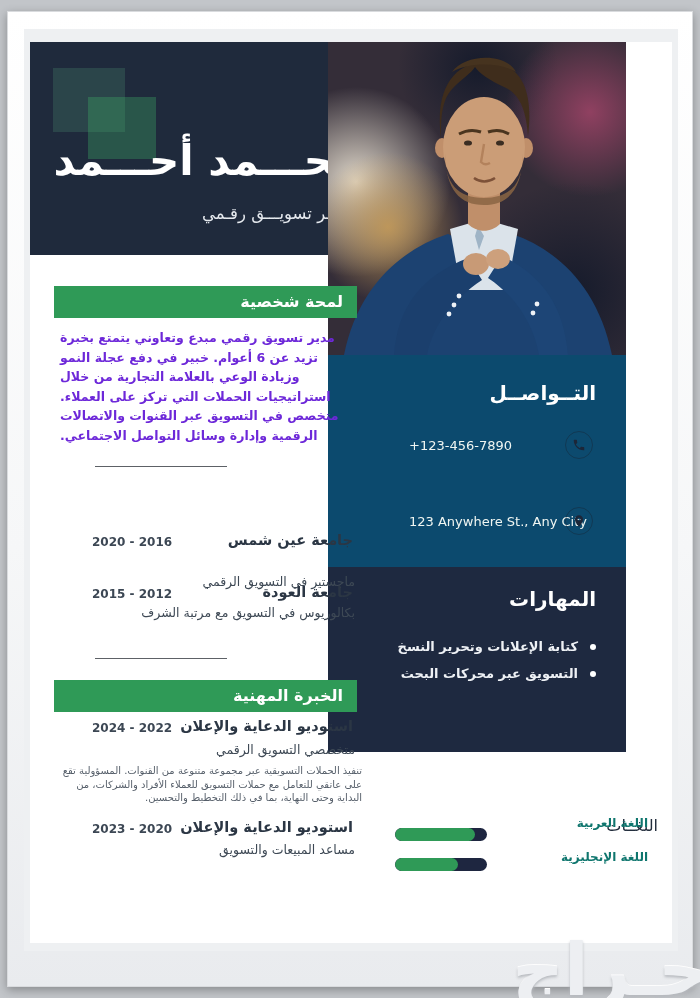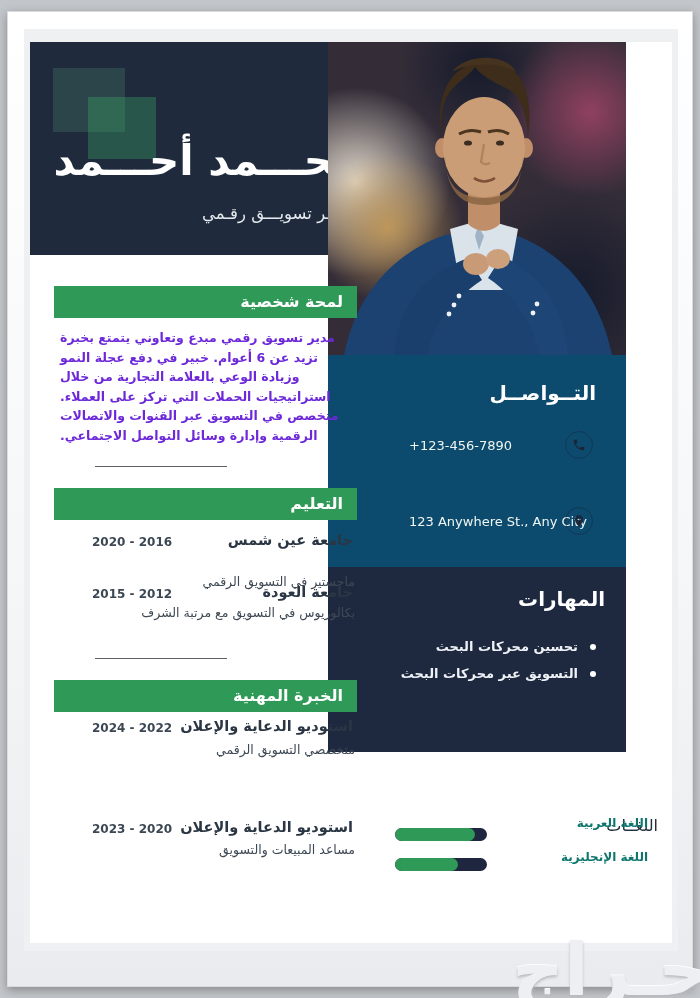--- a/index.html
+++ b/index.html
@@ -27,21 +27,21 @@
   .contact{position:absolute;left:298px;top:313px;width:298px;height:266px;background:#0c4a6e;direction:ltr;}
   .contact .ttl{position:absolute;right:30px;top:26px;font-size:20px;font-weight:bold;color:#ffffff;direction:rtl;}
   .c-row{position:absolute;left:45px;right:33px;height:28px;}
   .c-row .txt{position:absolute;left:0;top:50%;transform:translateY(-50%);font-size:13px;color:#f0f6f2;white-space:nowrap;margin-left:36px;}
   .c-icon{position:absolute;right:0;top:0;width:28px;height:28px;border-radius:50%;
           border:1.5px solid rgba(22,36,52,.45);box-sizing:border-box;
           display:flex;align-items:center;justify-content:center;}
   .c-icon svg{width:14px;height:14px;fill:#1c2638;}
 
   .skills{position:absolute;left:298px;top:525px;width:298px;height:185px;background:#1e2940;}
-  .skills .ttl{position:absolute;right:21px;top:20px;font-size:20px;font-weight:bold;color:#ffffff;}
+  .skills .ttl{position:absolute;right:30px;top:20px;font-size:20px;font-weight:bold;color:#ffffff;}
   .sk-list{position:absolute;right:30px;top:66px;left:20px;}
   .sk-item{display:flex;flex-direction:row;justify-content:flex-start;align-items:center;height:27px;color:#eef1f5;
            font-size:13px;font-weight:bold;}
   .sk-dot{width:6px;height:6px;border-radius:50%;background:#ffffff;margin-left:12px;flex:0 0 auto;}
 
   
   .lang-ttl{position:absolute;right:14px;top:734px;font-size:16px;font-weight:normal;color:#232e3d;letter-spacing:.5px;margin-top:40px;}
   .lang-label{position:absolute;right:24px;font-size:12px;font-weight:bold;color:#0f766e;white-space:nowrap;}
   .lang-bar{position:absolute;left:365px;width:92px;height:13px;background:#1e2640;border-radius:7px;direction:ltr;overflow:hidden;}
   .lang-fill{height:100%;background:#2f9a57;border-radius:7px;}
@@ -160,21 +160,21 @@
             </svg>
         </span>
       </div>
     </div>
 
     <div class="skills">
       <div class="ttl">المهارات</div>
       <div class="sk-list">
         <div class="sk-item">
             <span class="sk-dot"></span>
-            <span>تحسين محركات البحث</span>
+            <span>كتابة الإعلانات وتحرير النسخ</span>
           </div>
         <div class="sk-item">
             <span class="sk-dot"></span>
             <span>التسويق عبر محركات البحث</span>
           </div>
       </div>
     </div>
 
     <div class="lang-ttl">اللغــات</div>
     <div class="lang-label" style="top:774px;">اللغة العربية</div>
@@ -183,39 +183,39 @@
     </div>
     <div class="lang-label" style="top:808px;">اللغة الإنجليزية</div>
     <div class="lang-bar" style="top:816px;">
       <div class="lang-fill" style="width: 68%;"></div>
     </div>
 
     <div class="secbar bar-summary">لمحة شخصية</div>
     <div class="summary-text">مدير تسويق رقمي مبدع وتعاوني يتمتع بخبرة تزيد عن 6 أعوام. خبير في دفع عجلة النمو وزيادة الوعي بالعلامة التجارية من خلال استراتيجيات الحملات التي تركز على العملاء. متخصص في التسويق عبر القنوات والاتصالات الرقمية وإدارة وسائل التواصل الاجتماعي.</div>
     <div class="divider div1"></div>
 
-    <div class="secbar bar-edu">التعليم</div>
     <div class="entry-row edu1-row">
       <span class="e-title">جامعة عين شمس</span>
       <span class="e-date">2016 - 2020</span>
     </div>
     <div class="e-sub edu1-sub">ماجستير في التسويق الرقمي</div>
     <div class="entry-row edu2-row">
       <span class="e-title">جامعة العودة</span>
       <span class="e-date">2012 - 2015</span>
     </div>
     <div class="e-sub edu2-sub">بكالوريوس في التسويق مع مرتبة الشرف</div>
     <div class="divider div2"></div>
 
     <div class="secbar bar-exp">الخبرة المهنية</div>
     <div class="entry-row exp1-row">
       <span class="e-title">استوديو الدعاية والإعلان</span>
       <span class="e-date">2022 - 2024</span>
     </div>
     <div class="e-sub exp1-sub">متخصصي التسويق الرقمي</div>
+    <div class="e-desc exp1-desc">تنفيذ الحملات التسويقية عبر مجموعة متنوعة من القنوات. المسؤولية تقع على عاتقي للتعامل مع حملات التسويق للعملاء الأفراد والشركات، من البداية وحتى النهاية، بما في ذلك التخطيط والتحسين.</div>
     <div class="entry-row exp2-row">
       <span class="e-title">استوديو الدعاية والإعلان</span>
       <span class="e-date">2020 - 2023</span>
     </div>
     <div class="e-sub exp2-sub">مساعد المبيعات والتسويق</div>
   </div>
 
   <div class="watermark">حـراج</div>
 </div>
 

